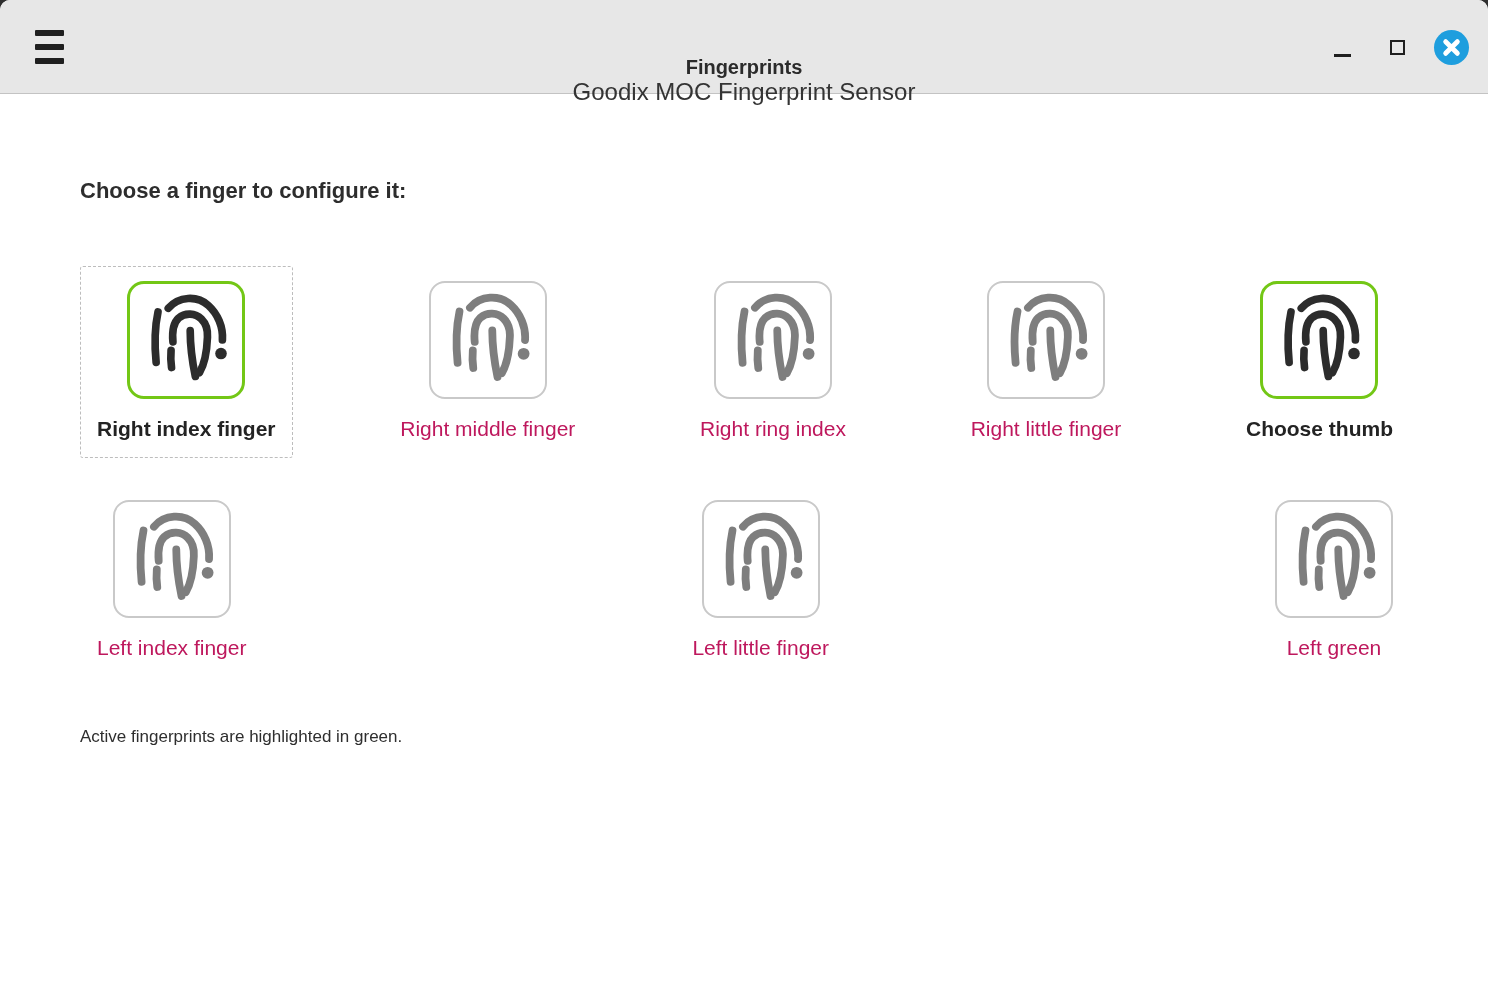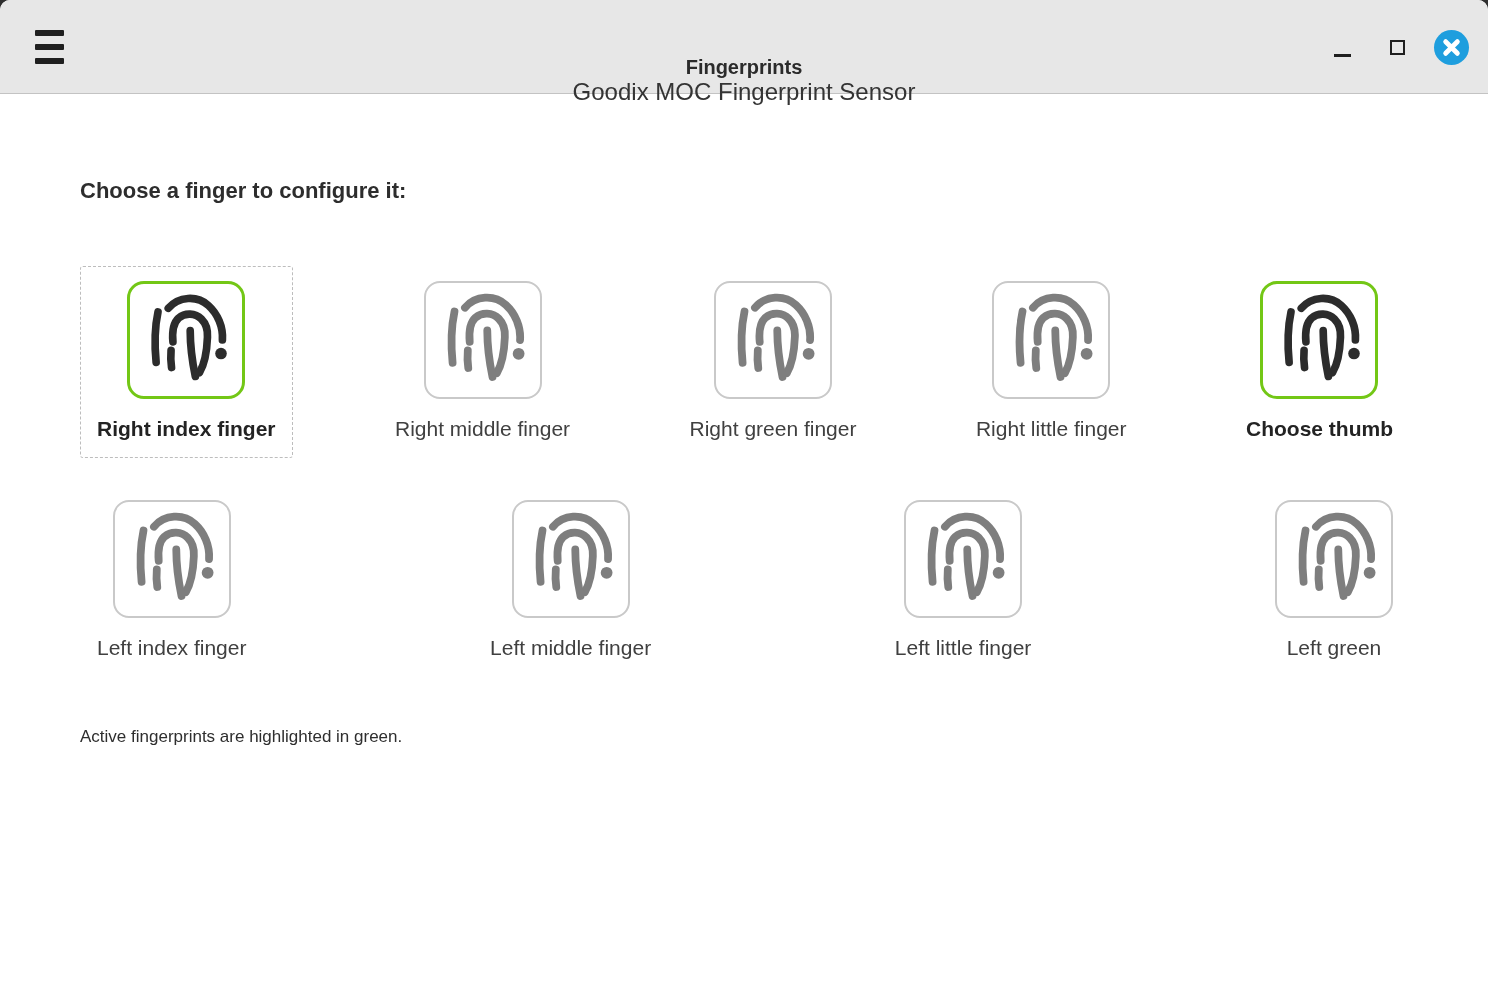--- a/index.html
+++ b/index.html
@@ -77,21 +77,21 @@
     background: #ffffff;
     display: flex; align-items: center; justify-content: center;
   }
   .finger.active .icon-box { border: 3px solid var(--active-green, #73c716); border-radius: 17px; }
   .icon-box svg { width: 100%; height: 100%; display: block; }
   .fp-stroke { fill: none; stroke: #7e7e7e; stroke-width: 8.2; stroke-linecap: round; }
   .fp-dot    { fill: #7e7e7e; }
   .finger.active .fp-stroke { stroke: #2c2c2c; }
   .finger.active .fp-dot    { fill: #2c2c2c; }
   .finger .label {
-    font-size: 21px; line-height: 27px; color: #404040; white-space: nowrap;
+    font-size: 21px; line-height: 27px; color: #be185d; white-space: nowrap;
   }
   .finger.active .label { color: #232323; font-weight: 700; }
   .note {
     margin: 46px 0 0 80px;
     font-size: 17px; color: #2e2e2e; line-height: 28px;
   }
 </style>
 </head>
 <body>
 
@@ -160,21 +160,21 @@
     <span class="icon-box">
       <svg viewBox="0 0 120 120">
         <path class="fp-stroke" d="M 30 30 C 27 44 26 64 28 84"></path>
         <path class="fp-stroke" d="M 41 26 C 52 13 72 12 84 23 C 94 32 100 46 99 60"></path>
         <path class="fp-stroke" d="M 46 62 C 45 51 46 42 52 36.5 C 59 30.5 70 31 76.5 37.5 C 81.5 42.5 83.5 49 83 57 C 82.5 70 81 84 74.5 95"></path>
         <path class="fp-stroke" d="M 64.5 50 C 64.5 63 66.5 82 70 99"></path>
         <path class="fp-stroke" d="M 44 71 C 43.5 77 43.5 83 44.5 89.5"></path>
         <circle class="fp-dot" cx="97.5" cy="74.5" r="6.2"></circle>
       </svg>
     </span>
-    <span class="label">Right green finger</span>
+    <span class="label">Right ring index</span>
   </button>
 
   <button class="finger">
     <span class="icon-box">
       <svg viewBox="0 0 120 120">
         <path class="fp-stroke" d="M 30 30 C 27 44 26 64 28 84"></path>
         <path class="fp-stroke" d="M 41 26 C 52 13 72 12 84 23 C 94 32 100 46 99 60"></path>
         <path class="fp-stroke" d="M 46 62 C 45 51 46 42 52 36.5 C 59 30.5 70 31 76.5 37.5 C 81.5 42.5 83.5 49 83 57 C 82.5 70 81 84 74.5 95"></path>
         <path class="fp-stroke" d="M 64.5 50 C 64.5 63 66.5 82 70 99"></path>
         <path class="fp-stroke" d="M 44 71 C 43.5 77 43.5 83 44.5 89.5"></path>
@@ -206,33 +206,20 @@
         <path class="fp-stroke" d="M 41 26 C 52 13 72 12 84 23 C 94 32 100 46 99 60"></path>
         <path class="fp-stroke" d="M 46 62 C 45 51 46 42 52 36.5 C 59 30.5 70 31 76.5 37.5 C 81.5 42.5 83.5 49 83 57 C 82.5 70 81 84 74.5 95"></path>
         <path class="fp-stroke" d="M 64.5 50 C 64.5 63 66.5 82 70 99"></path>
         <path class="fp-stroke" d="M 44 71 C 43.5 77 43.5 83 44.5 89.5"></path>
         <circle class="fp-dot" cx="97.5" cy="74.5" r="6.2"></circle>
       </svg>
     </span>
     <span class="label">Left index finger</span>
   </button>
 
-  <button class="finger">
-    <span class="icon-box">
-      <svg viewBox="0 0 120 120">
-        <path class="fp-stroke" d="M 30 30 C 27 44 26 64 28 84"></path>
-        <path class="fp-stroke" d="M 41 26 C 52 13 72 12 84 23 C 94 32 100 46 99 60"></path>
-        <path class="fp-stroke" d="M 46 62 C 45 51 46 42 52 36.5 C 59 30.5 70 31 76.5 37.5 C 81.5 42.5 83.5 49 83 57 C 82.5 70 81 84 74.5 95"></path>
-        <path class="fp-stroke" d="M 64.5 50 C 64.5 63 66.5 82 70 99"></path>
-        <path class="fp-stroke" d="M 44 71 C 43.5 77 43.5 83 44.5 89.5"></path>
-        <circle class="fp-dot" cx="97.5" cy="74.5" r="6.2"></circle>
-      </svg>
-    </span>
-    <span class="label">Left middle finger</span>
-  </button>
 
 
   <button class="finger">
     <span class="icon-box">
       <svg viewBox="0 0 120 120">
         <path class="fp-stroke" d="M 30 30 C 27 44 26 64 28 84"></path>
         <path class="fp-stroke" d="M 41 26 C 52 13 72 12 84 23 C 94 32 100 46 99 60"></path>
         <path class="fp-stroke" d="M 46 62 C 45 51 46 42 52 36.5 C 59 30.5 70 31 76.5 37.5 C 81.5 42.5 83.5 49 83 57 C 82.5 70 81 84 74.5 95"></path>
         <path class="fp-stroke" d="M 64.5 50 C 64.5 63 66.5 82 70 99"></path>
         <path class="fp-stroke" d="M 44 71 C 43.5 77 43.5 83 44.5 89.5"></path>

